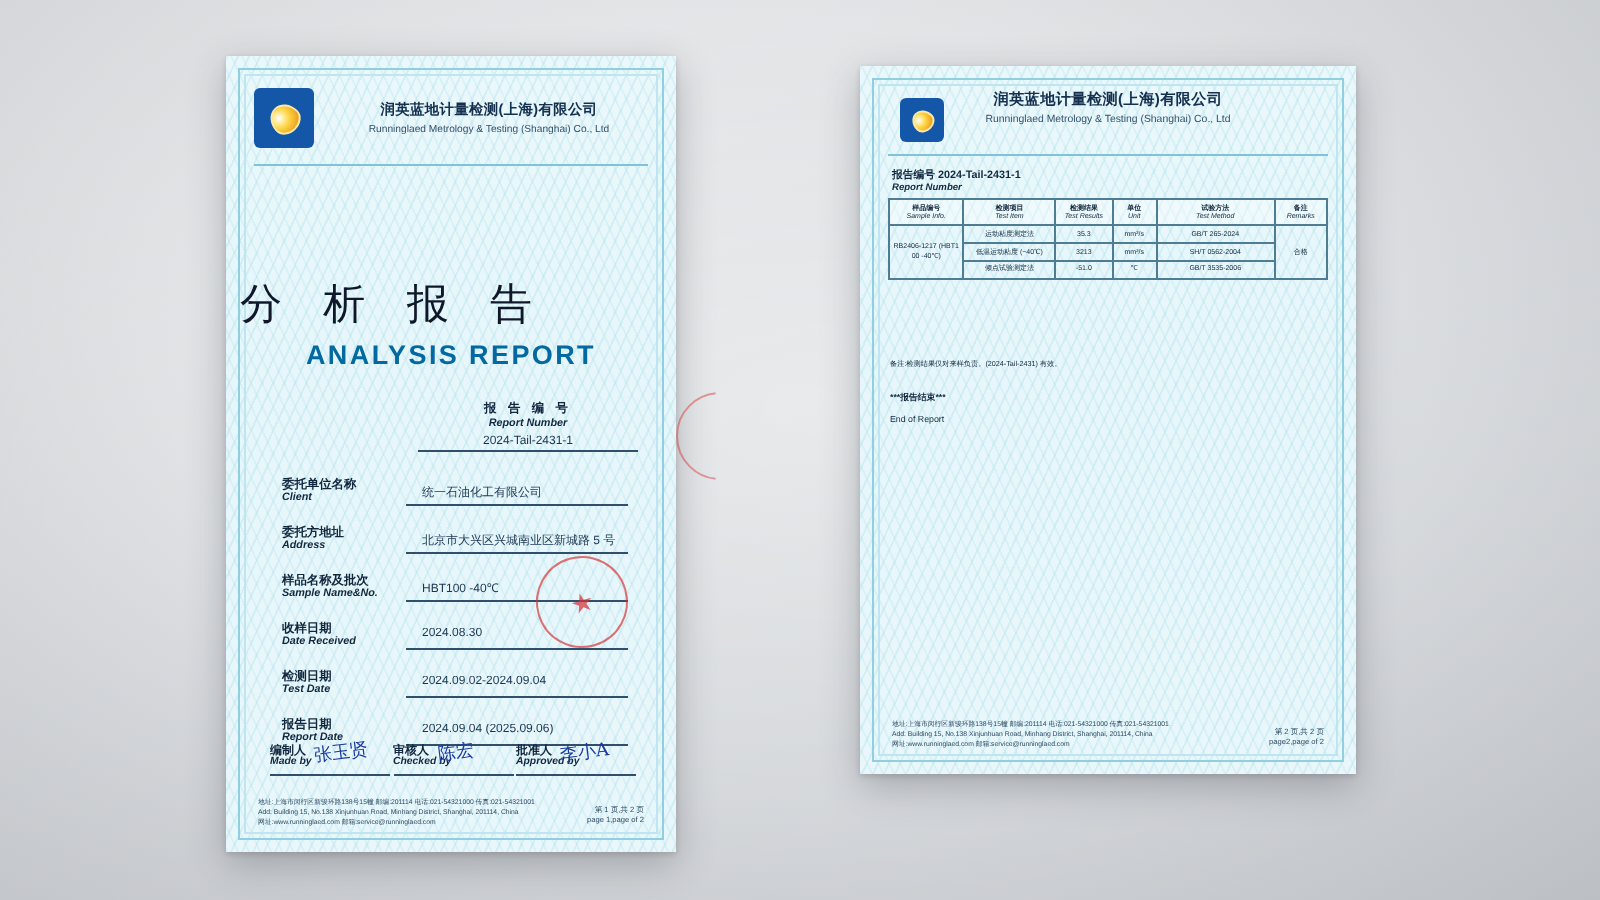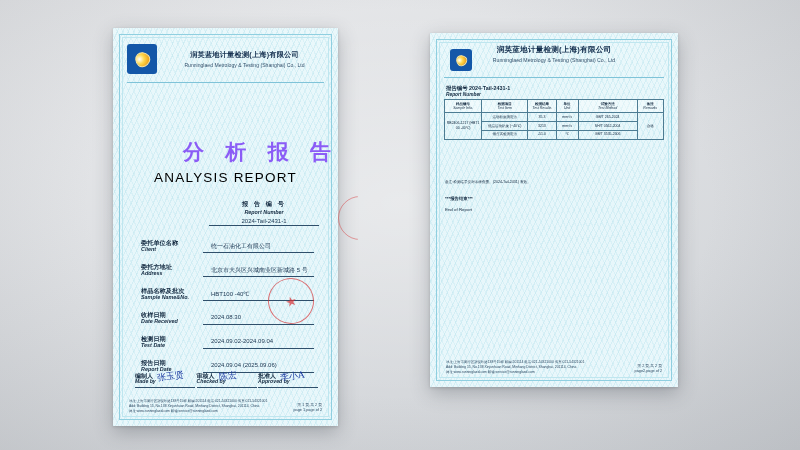--- a/index.html
+++ b/index.html
@@ -85,29 +85,29 @@
 
   .hdr-rule {
     position: absolute; left: 14px; right: 14px; height: 1px; background: #7fc3d8;
   }
   #page1 .hdr-rule { top: 54px; }
   #page2 .hdr-rule { top: 44px; }
 
   
   .title-cn {
     position: absolute; left: 0; right: 0; top: 110px;
-    text-align: right;
-    font-size: 21px; font-weight: bold; color: #8b5cf6;
+    text-align: left;
+    font-size: 21px; font-weight: normal; color: #0f172a;
     letter-spacing: 7px; text-indent: 7px;
     font-family: "DejaVu Sans", sans-serif;
   }
   .title-en {
     position: absolute; left: 0; right: 0; top: 142px;
     text-align: center;
-    font-size: 13.5px; font-weight: normal; color: #000000;
+    font-size: 13.5px; font-weight: bold; color: #0369a1;
     letter-spacing: 1.2px;
   }
 
   
   .fields { position: absolute; left: 28px; right: 24px; top: 172px; }
   .frow { display: flex; align-items: flex-end; margin-bottom: 11.5px; }
   .flab { width: 62px; flex: 0 0 62px; line-height: 1.08; }
   .flab .c { font-size: 6.2px; color: #12283f; font-weight: bold; white-space: nowrap; }
   .flab .e { font-size: 5.4px; color: #12283f; font-style: italic; font-weight: bold; white-space: nowrap; }
   .fval {

